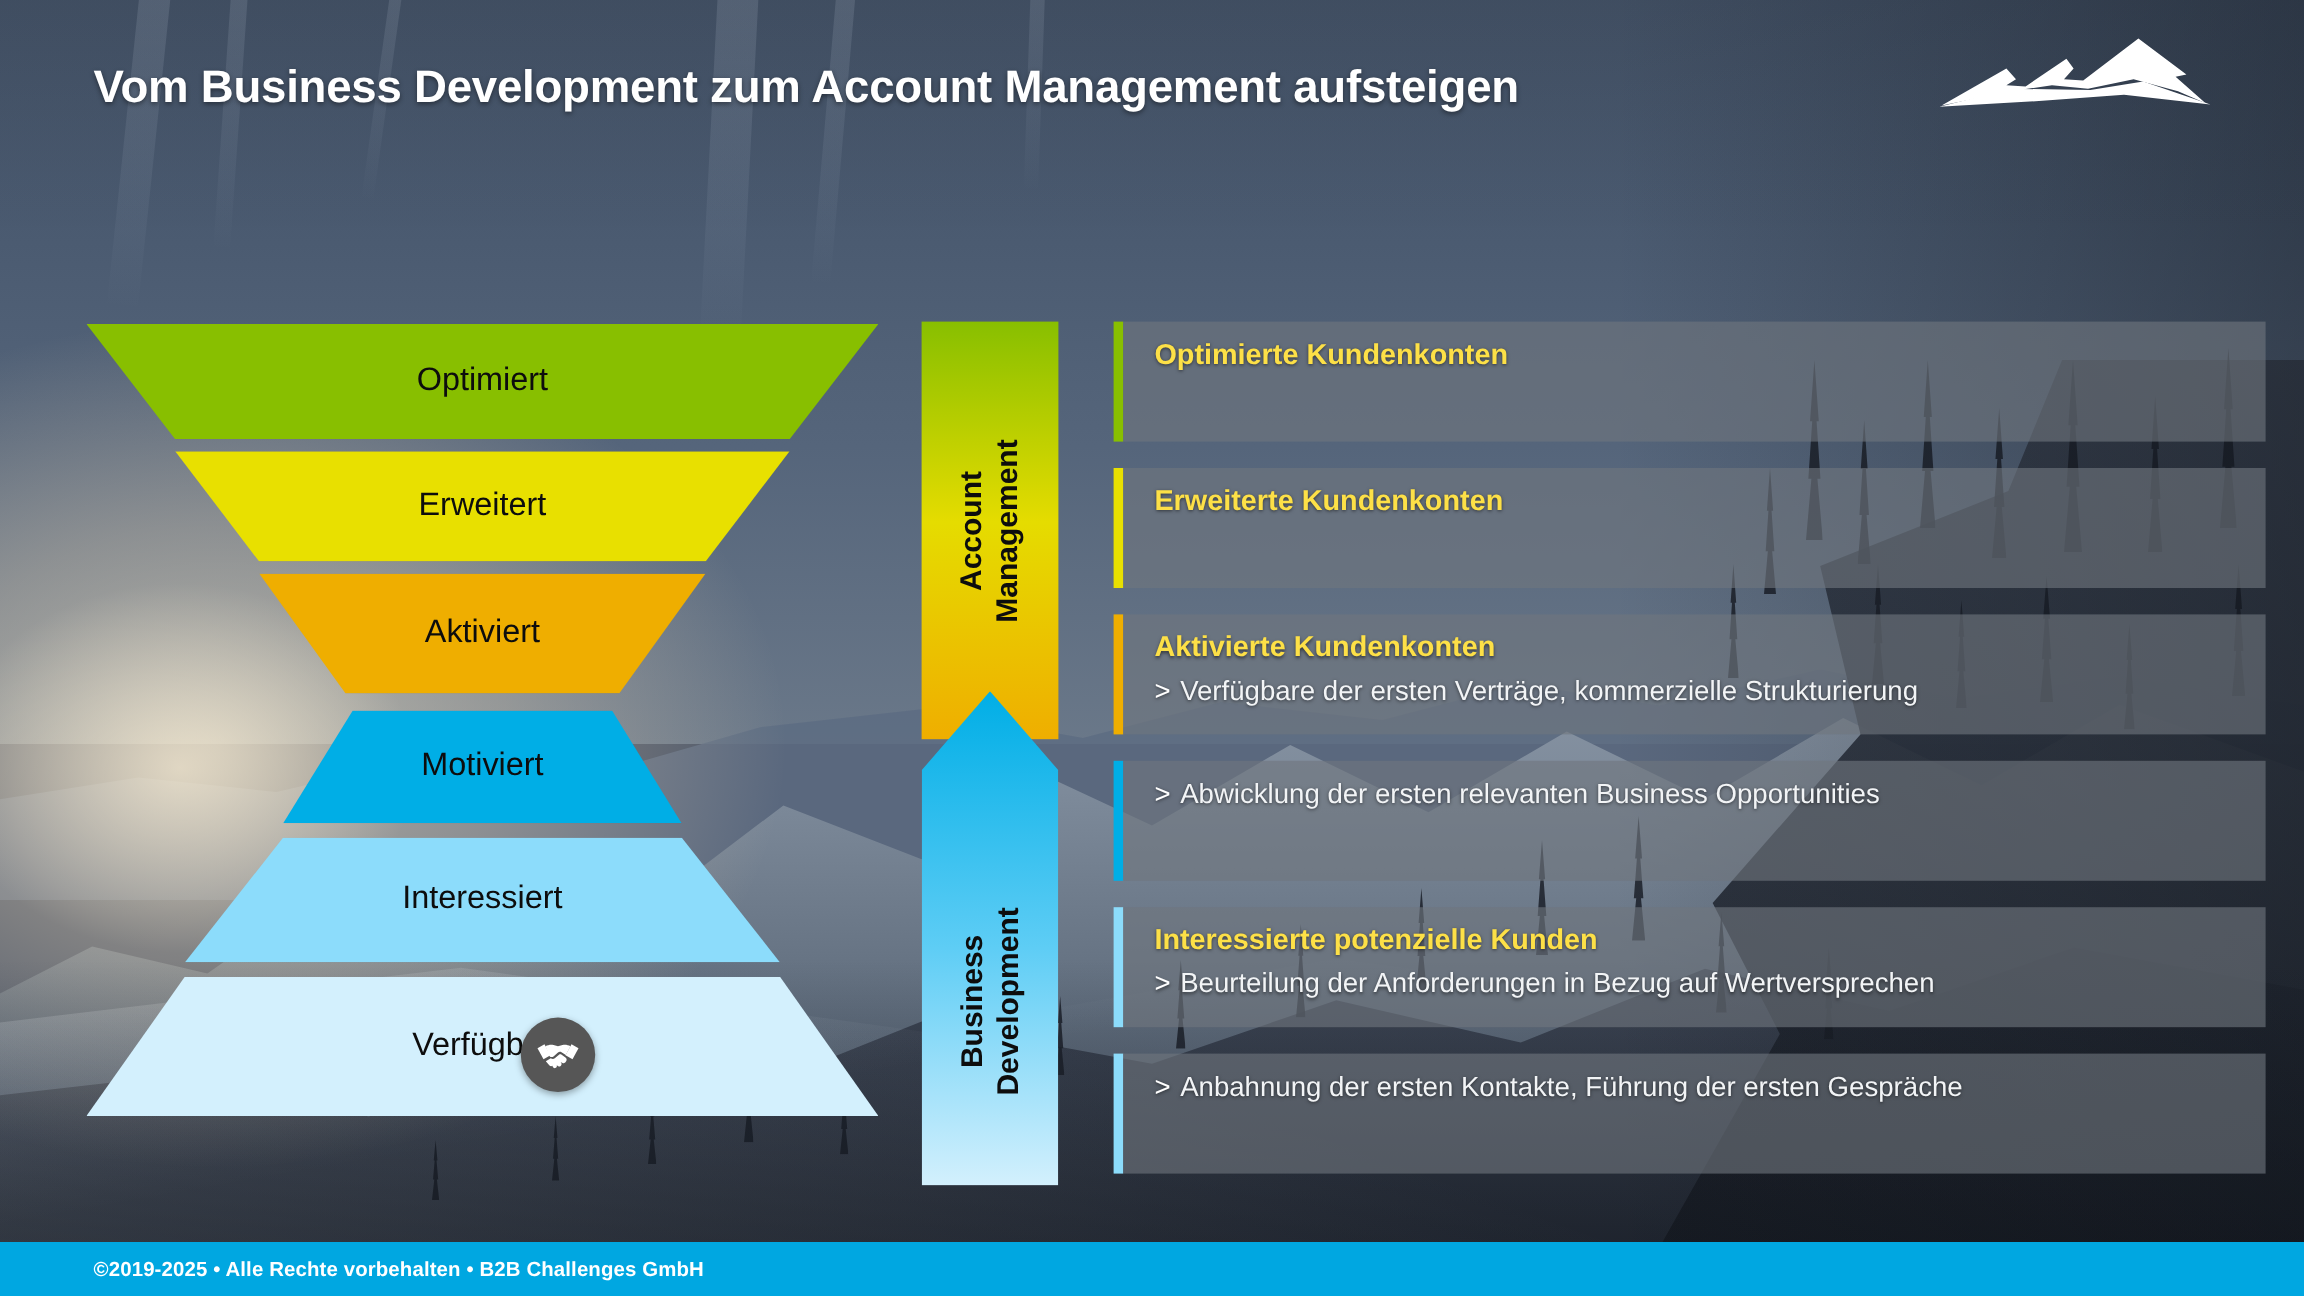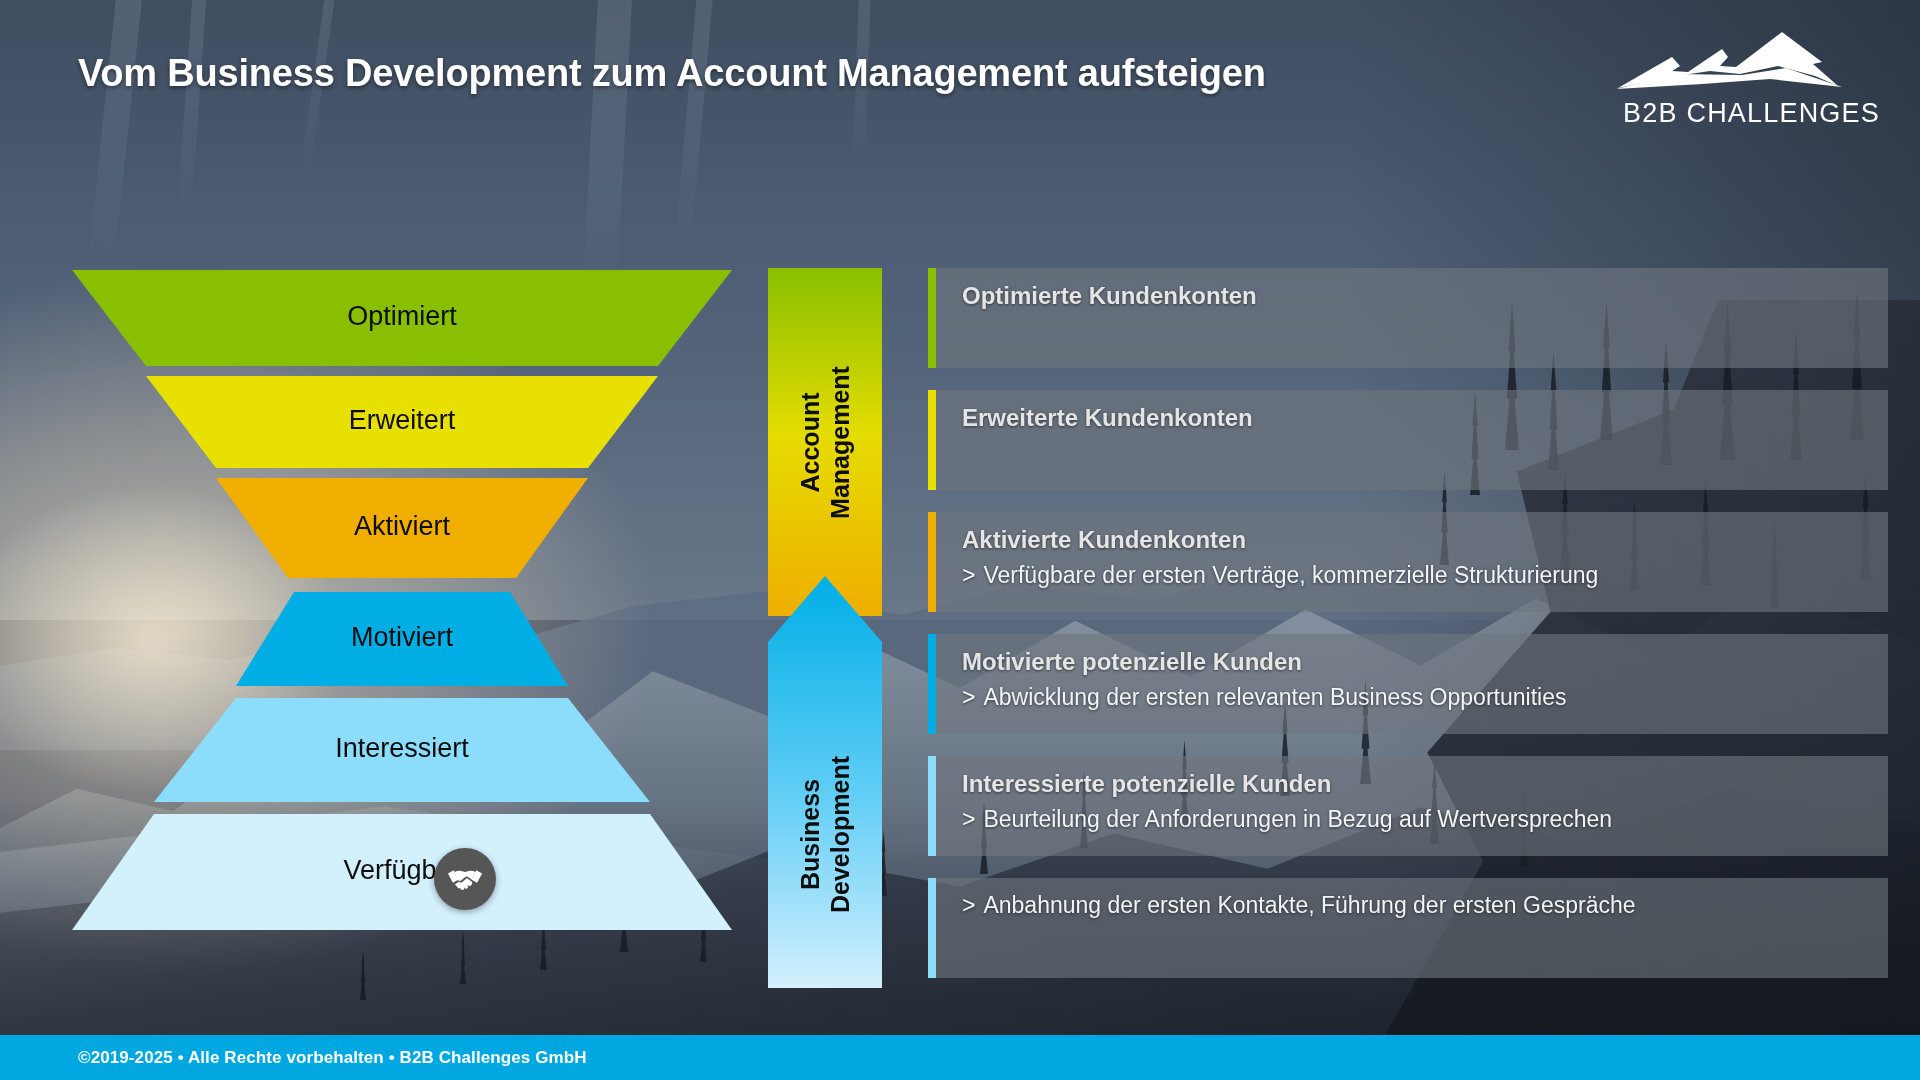--- a/index.html
+++ b/index.html
@@ -119,21 +119,21 @@
 
   
   .rows{position:absolute;left:928px;top:268px;width:960px;}
   .row{position:relative;height:100px;margin-bottom:22px;display:flex;}
   .row-accent{width:8px;height:100%;flex:0 0 8px;}
   .row-body{
     flex:1;background:rgba(112,118,126,.62);
     padding:14px 18px 0 26px;box-sizing:border-box;
   }
   .row-title{
-    font-size:24px;font-weight:bold;color:#e5e5e5;margin:0 0 8px 0;
+    font-size:24px;font-weight:bold;color:#fde047;margin:0 0 8px 0;
     text-shadow:0 1px 3px rgba(0,0,0,.55);white-space:nowrap;
   }
   .row-desc{
     font-size:23px;color:#f2f4f6;margin:0;
     text-shadow:0 1px 3px rgba(0,0,0,.55);white-space:nowrap;
   }
   .row-desc .chev{display:inline-block;margin-right:8px;color:#ffffff;}
 
   
   .footer{
@@ -199,21 +199,20 @@
 
   <div class="header">
     <div class="page-title">Vom Business Development zum Account Management aufsteigen</div>
     <div class="logo">
       <div class="logo-mark">
         <svg width="270" height="72" viewBox="0 0 270 72" xmlns="http://www.w3.org/2000/svg">
           <path fill="#ffffff" d="M8 64 L62 33 L70 42 L62 47 L78 48 L112 25 L118 33 L110 42 L126 43 L172 8 L212 38 L203 40 L228 62 L205 52 L168 42 L130 50 L100 47 L66 52 Z"></path>
           <path fill="#ffffff" d="M6 65 L66 50 L132 51 L176 44 L232 63 L160 55 L92 60 Z"></path>
         </svg>
       </div>
-      <div class="logo-text">B2B CHALLENGES</div>
     </div>
   </div>
 
   <div class="funnel">
     <div id="funnel-segments">
         <div class="seg" style="top: 2px; height: 96px; background: rgb(136, 191, 0); clip-path: polygon(0% 0%, 100% 0%, 88.788% 100%, 11.212% 100%); filter: drop-shadow(rgba(0, 0, 0, 0.3) 0px 2px 3px);"></div>
         <div class="seg-label" style="top: 33px;">Optimiert</div>
         <div class="seg" style="top: 108px; height: 92px; background: rgb(232, 224, 0); clip-path: polygon(11.212% 0%, 88.788% 0%, 78.182% 100%, 21.818% 100%); filter: drop-shadow(rgba(0, 0, 0, 0.3) 0px 2px 3px);"></div>
         <div class="seg-label" style="top: 137px;">Erweitert</div>
         <div class="seg" style="top: 210px; height: 100px; background: rgb(239, 174, 0); clip-path: polygon(21.818% 0%, 78.182% 0%, 67.273% 100%, 32.727% 100%); filter: drop-shadow(rgba(0, 0, 0, 0.3) 0px 2px 3px);"></div>
@@ -268,21 +267,20 @@
     <div class="row">
       <div class="row-accent" style="background: rgb(239, 174, 0);"></div>
       <div class="row-body">
         <div class="row-title">Aktivierte Kundenkonten</div>
         <div class="row-desc"><span class="chev">&gt;</span><span>Verfügbare der ersten Verträge, kommerzielle Strukturierung</span></div>
       </div>
     </div>
     <div class="row">
       <div class="row-accent" style="background: rgb(0, 174, 230);"></div>
       <div class="row-body">
-        <div class="row-title">Motivierte potenzielle Kunden</div>
         <div class="row-desc"><span class="chev">&gt;</span><span>Abwicklung der ersten relevanten Business Opportunities</span></div>
       </div>
     </div>
     <div class="row">
       <div class="row-accent" style="background: rgb(140, 220, 251);"></div>
       <div class="row-body">
         <div class="row-title">Interessierte potenzielle Kunden</div>
         <div class="row-desc"><span class="chev">&gt;</span><span>Beurteilung der Anforderungen in Bezug auf Wertversprechen</span></div>
       </div>
     </div>

